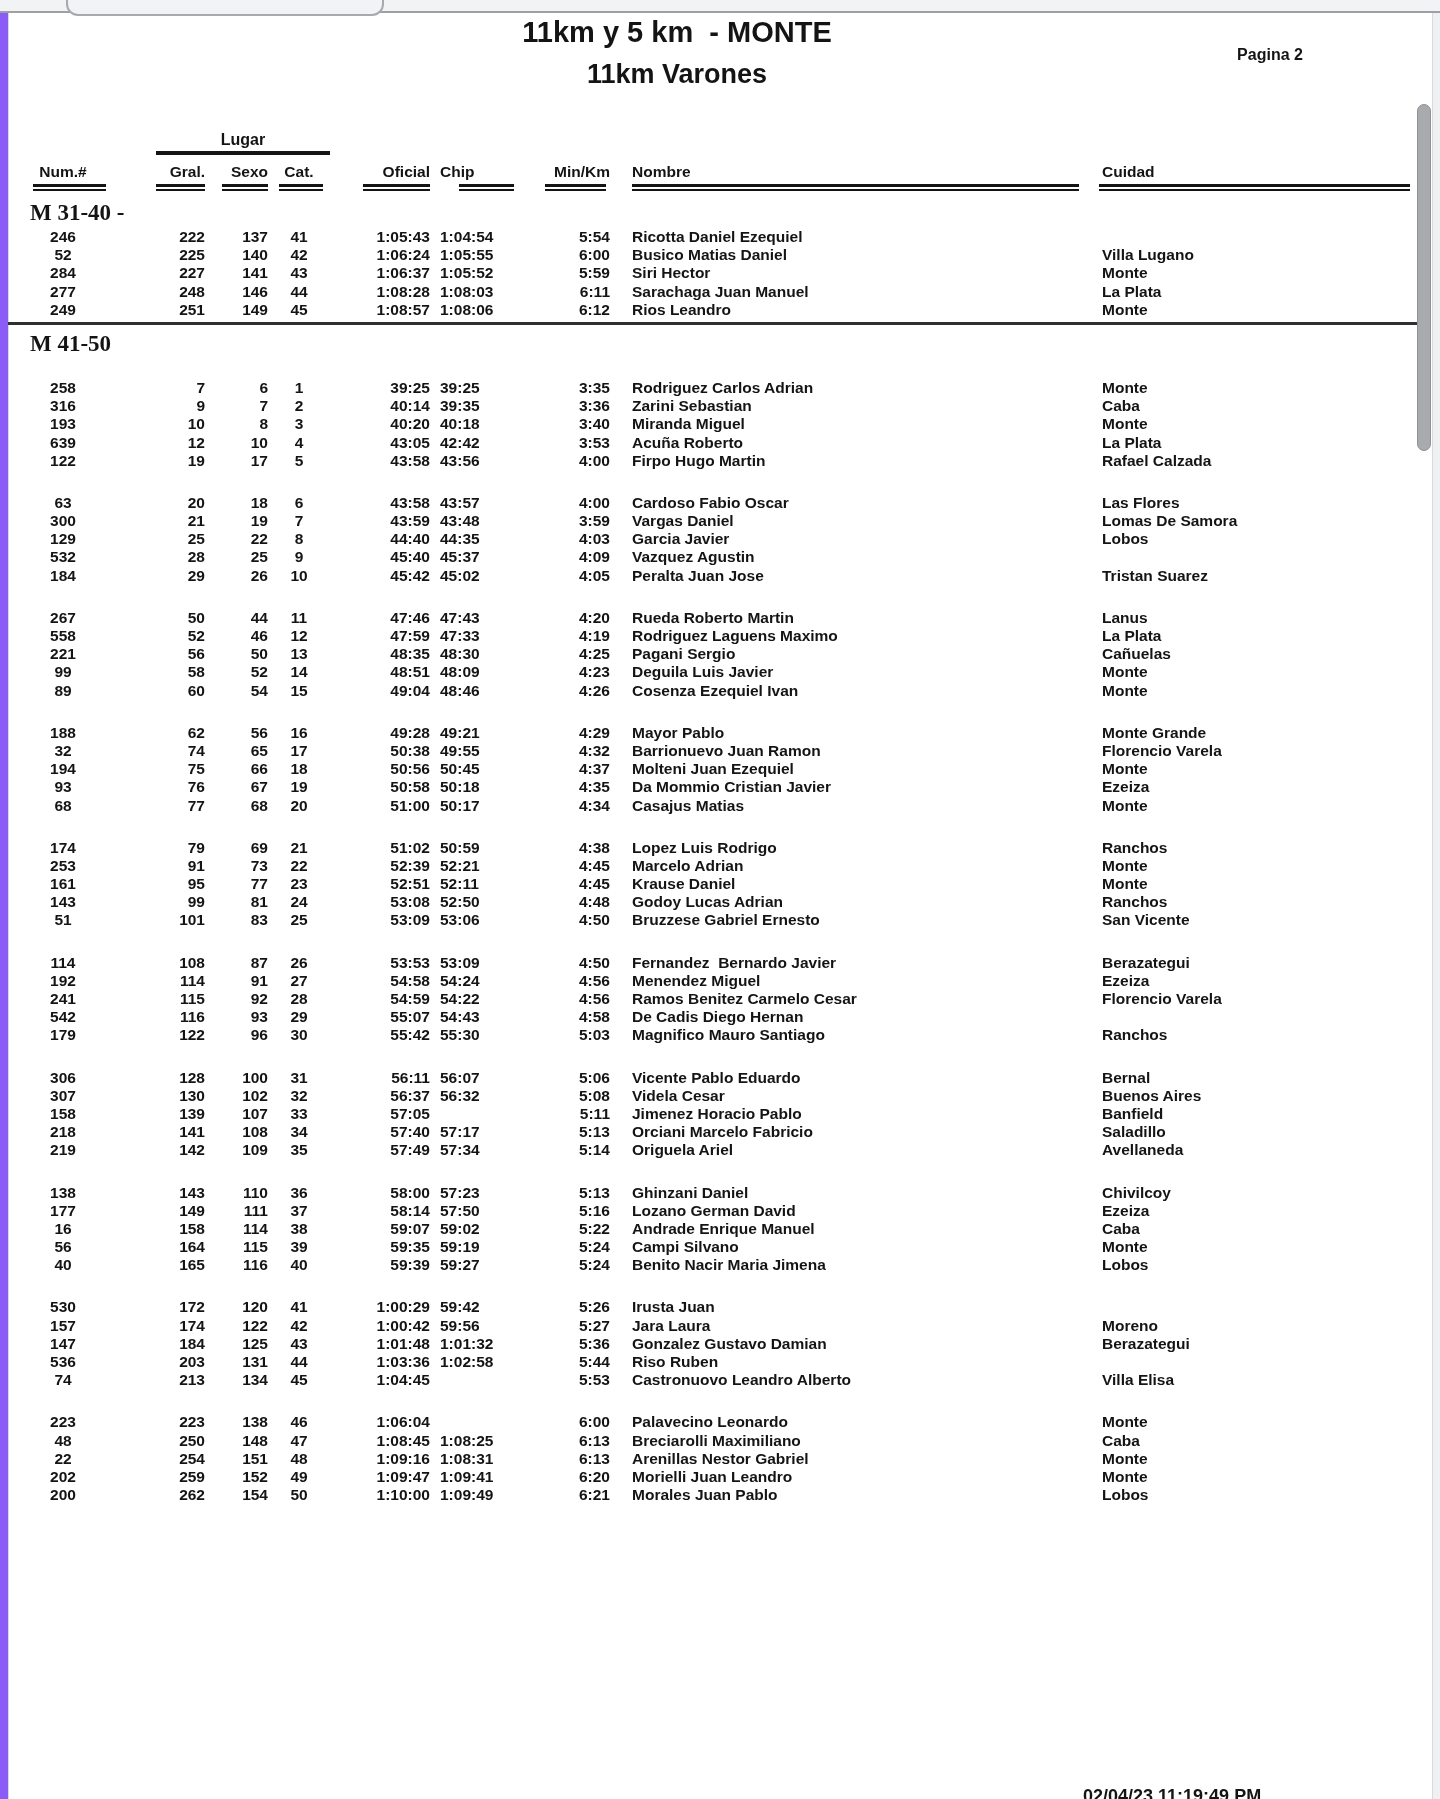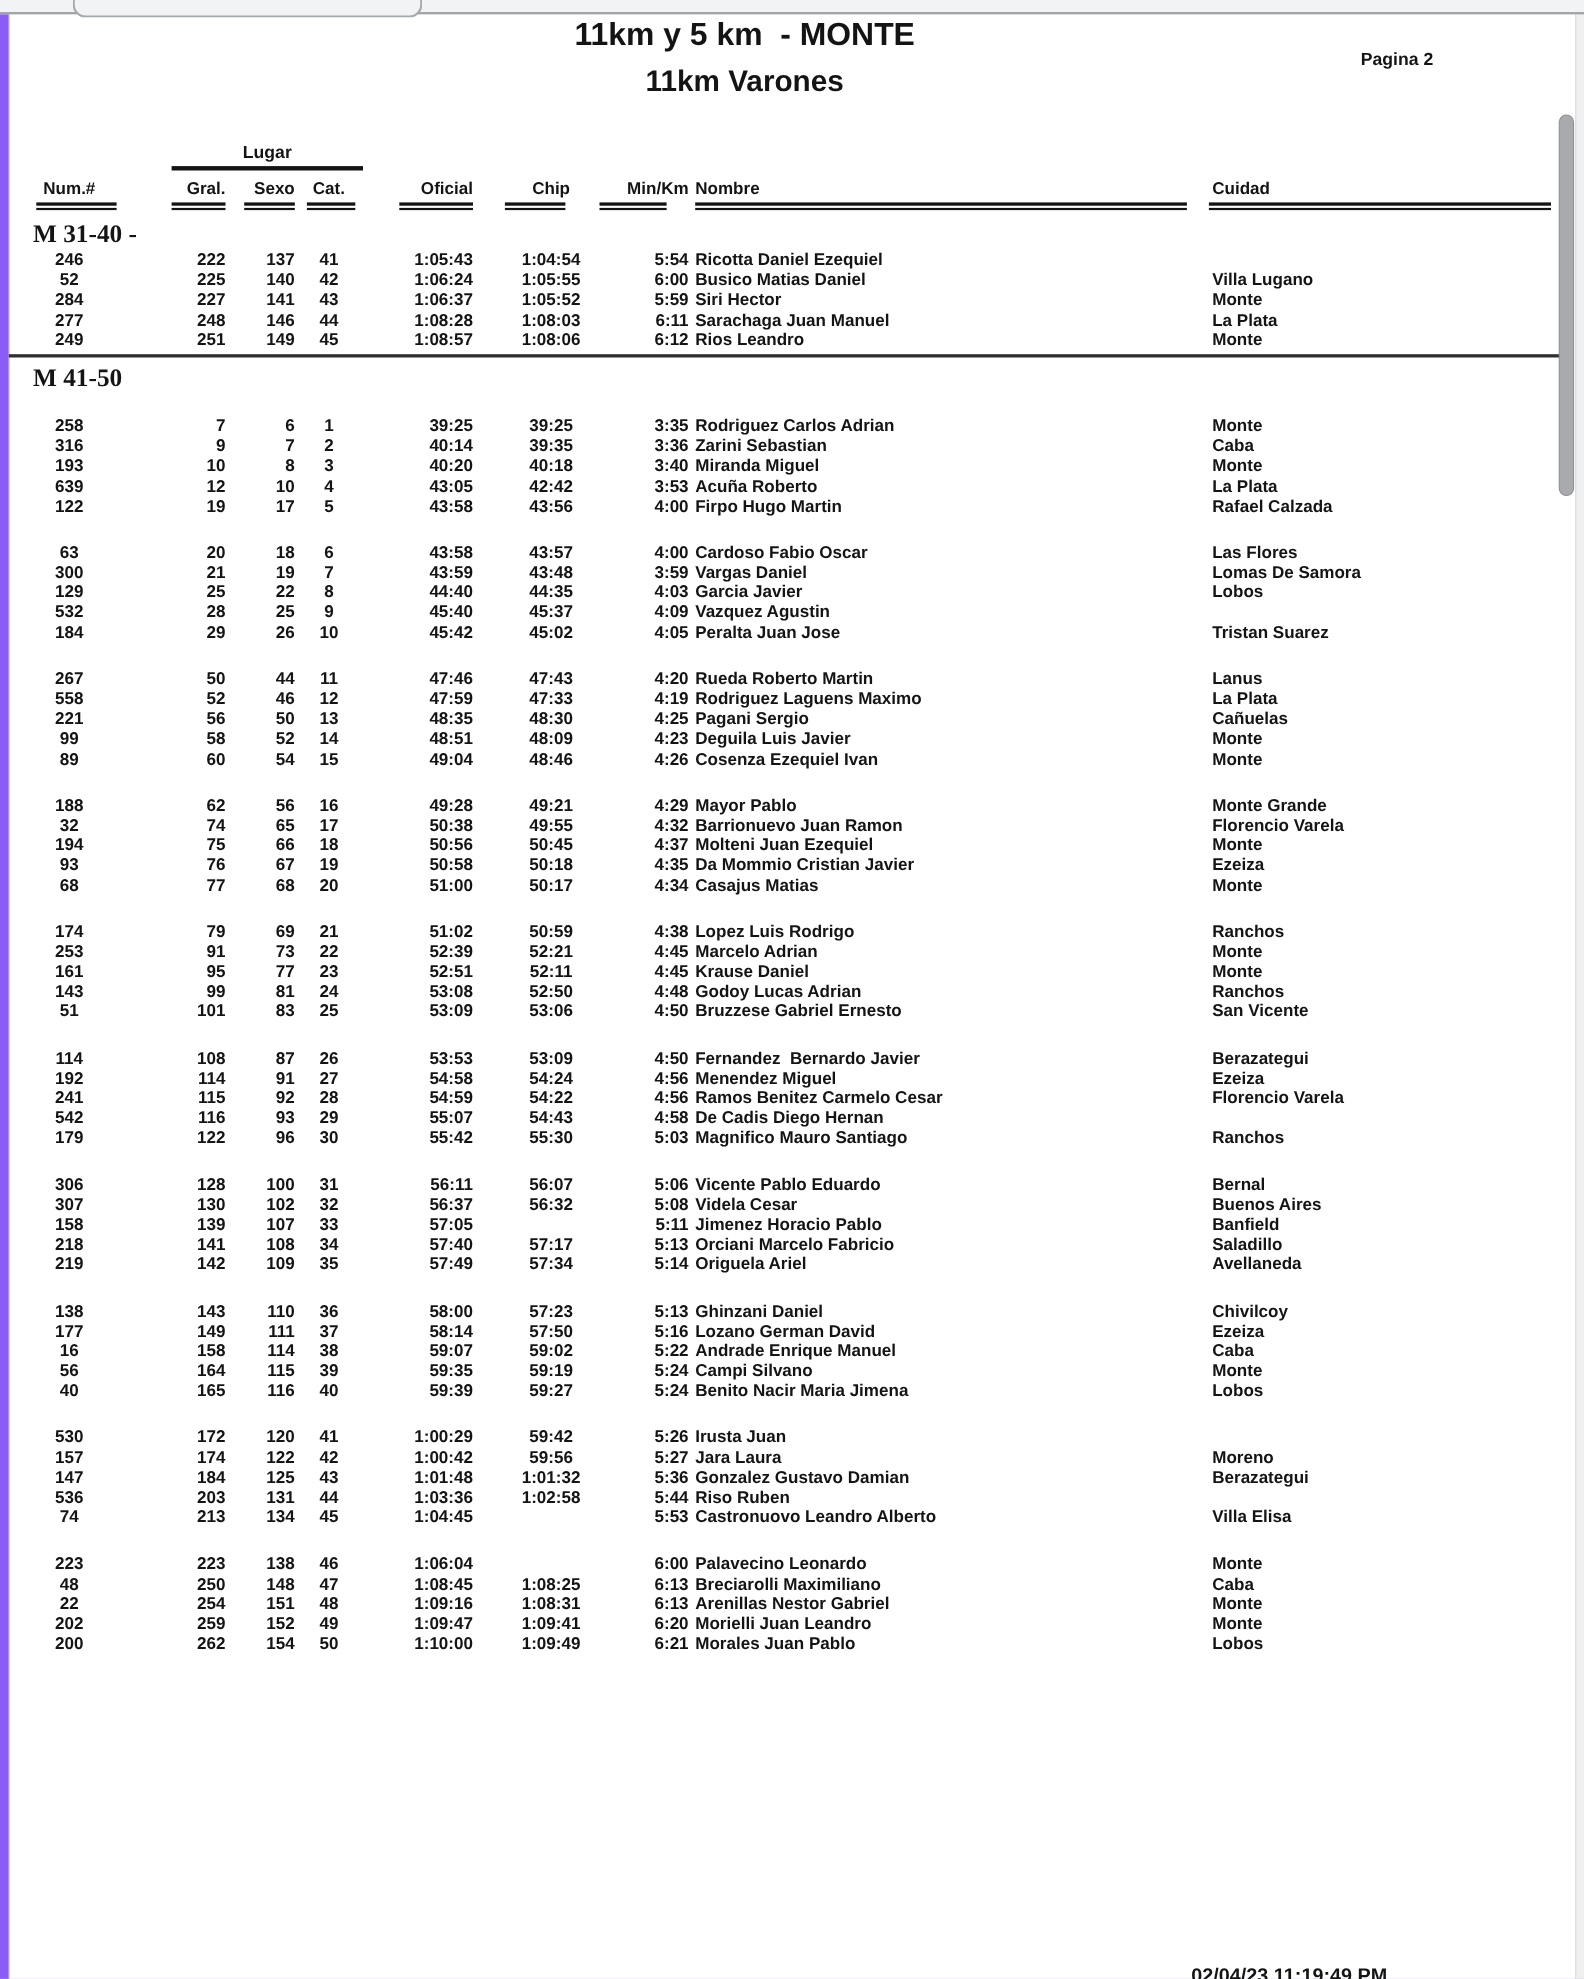--- a/index.html
+++ b/index.html
@@ -48,22 +48,22 @@
 
   .hrow { position:absolute; left:0; top:163px; width:1440px; height:18px; font-size:15.5px; }
   .hrow span { position:absolute; top:0; }
 
   
   .c0 { left:20px;  width:86px;  text-align:center; }
   .c1 { left:130px; width:75px;  text-align:right; }
   .c2 { left:210px; width:58px;  text-align:right; }
   .c3 { left:275px; width:48px;  text-align:center; }
   .c4 { left:340px; width:90px;  text-align:right; }
-  .c5 { left:464px; width:74px;  text-align:center; }
-  .c6 { left:556px; width:70px;  text-align:right; }
+  .c5 { left:440px; width:74px;  text-align:left; }
+  .c6 { left:540px; width:70px;  text-align:right; }
   .c7 { left:632px; width:465px; text-align:left; white-space:pre; }
   .c8 { left:1102px; width:330px; text-align:left; }
 
   
   .hline { position:absolute; top:184px; height:7px; box-sizing:border-box;
            border-top:3px solid #141414; border-bottom:2px solid #141414; }
   .hl0 { left:33px;   width:73px; }
   .hl1 { left:156px;  width:49px; }
   .hl2 { left:222px;  width:46px; }
   .hl3 { left:279px;  width:44px; }

